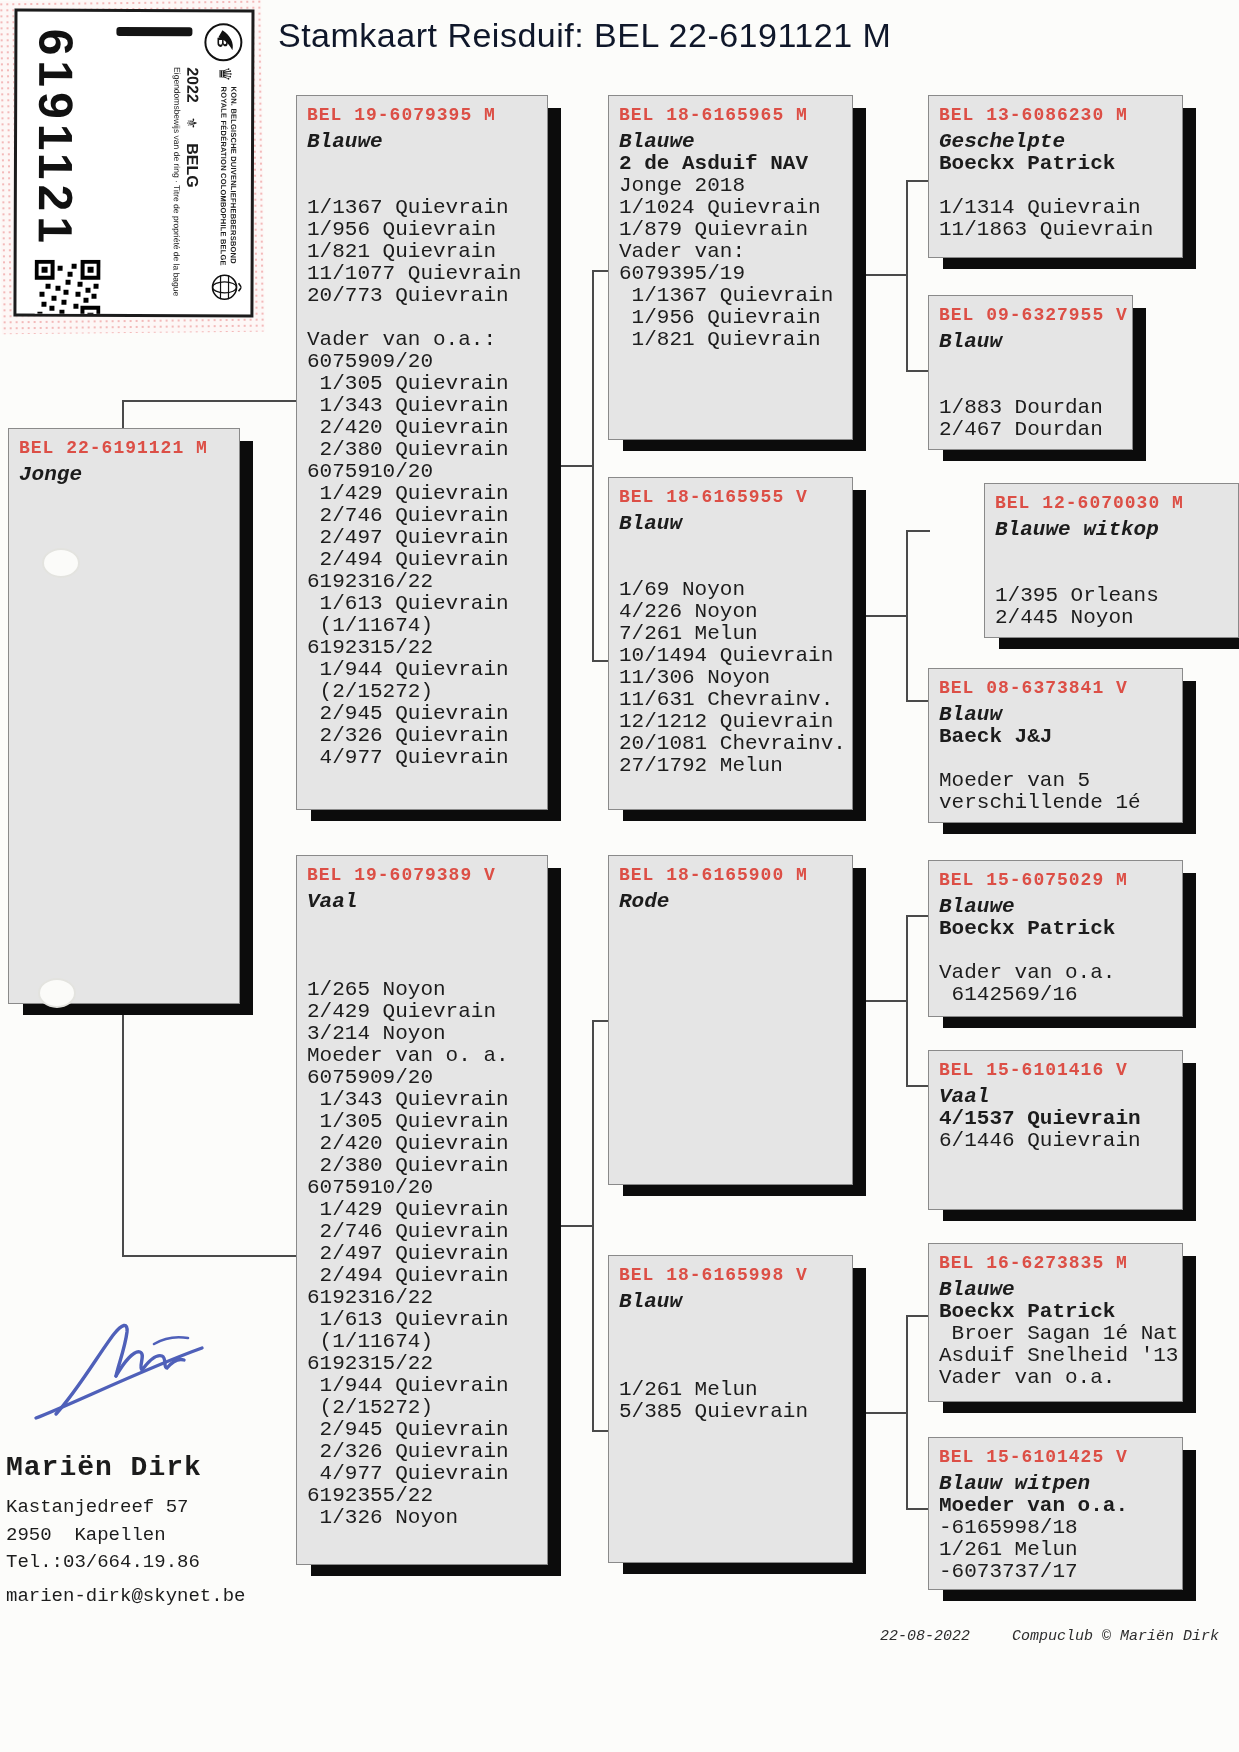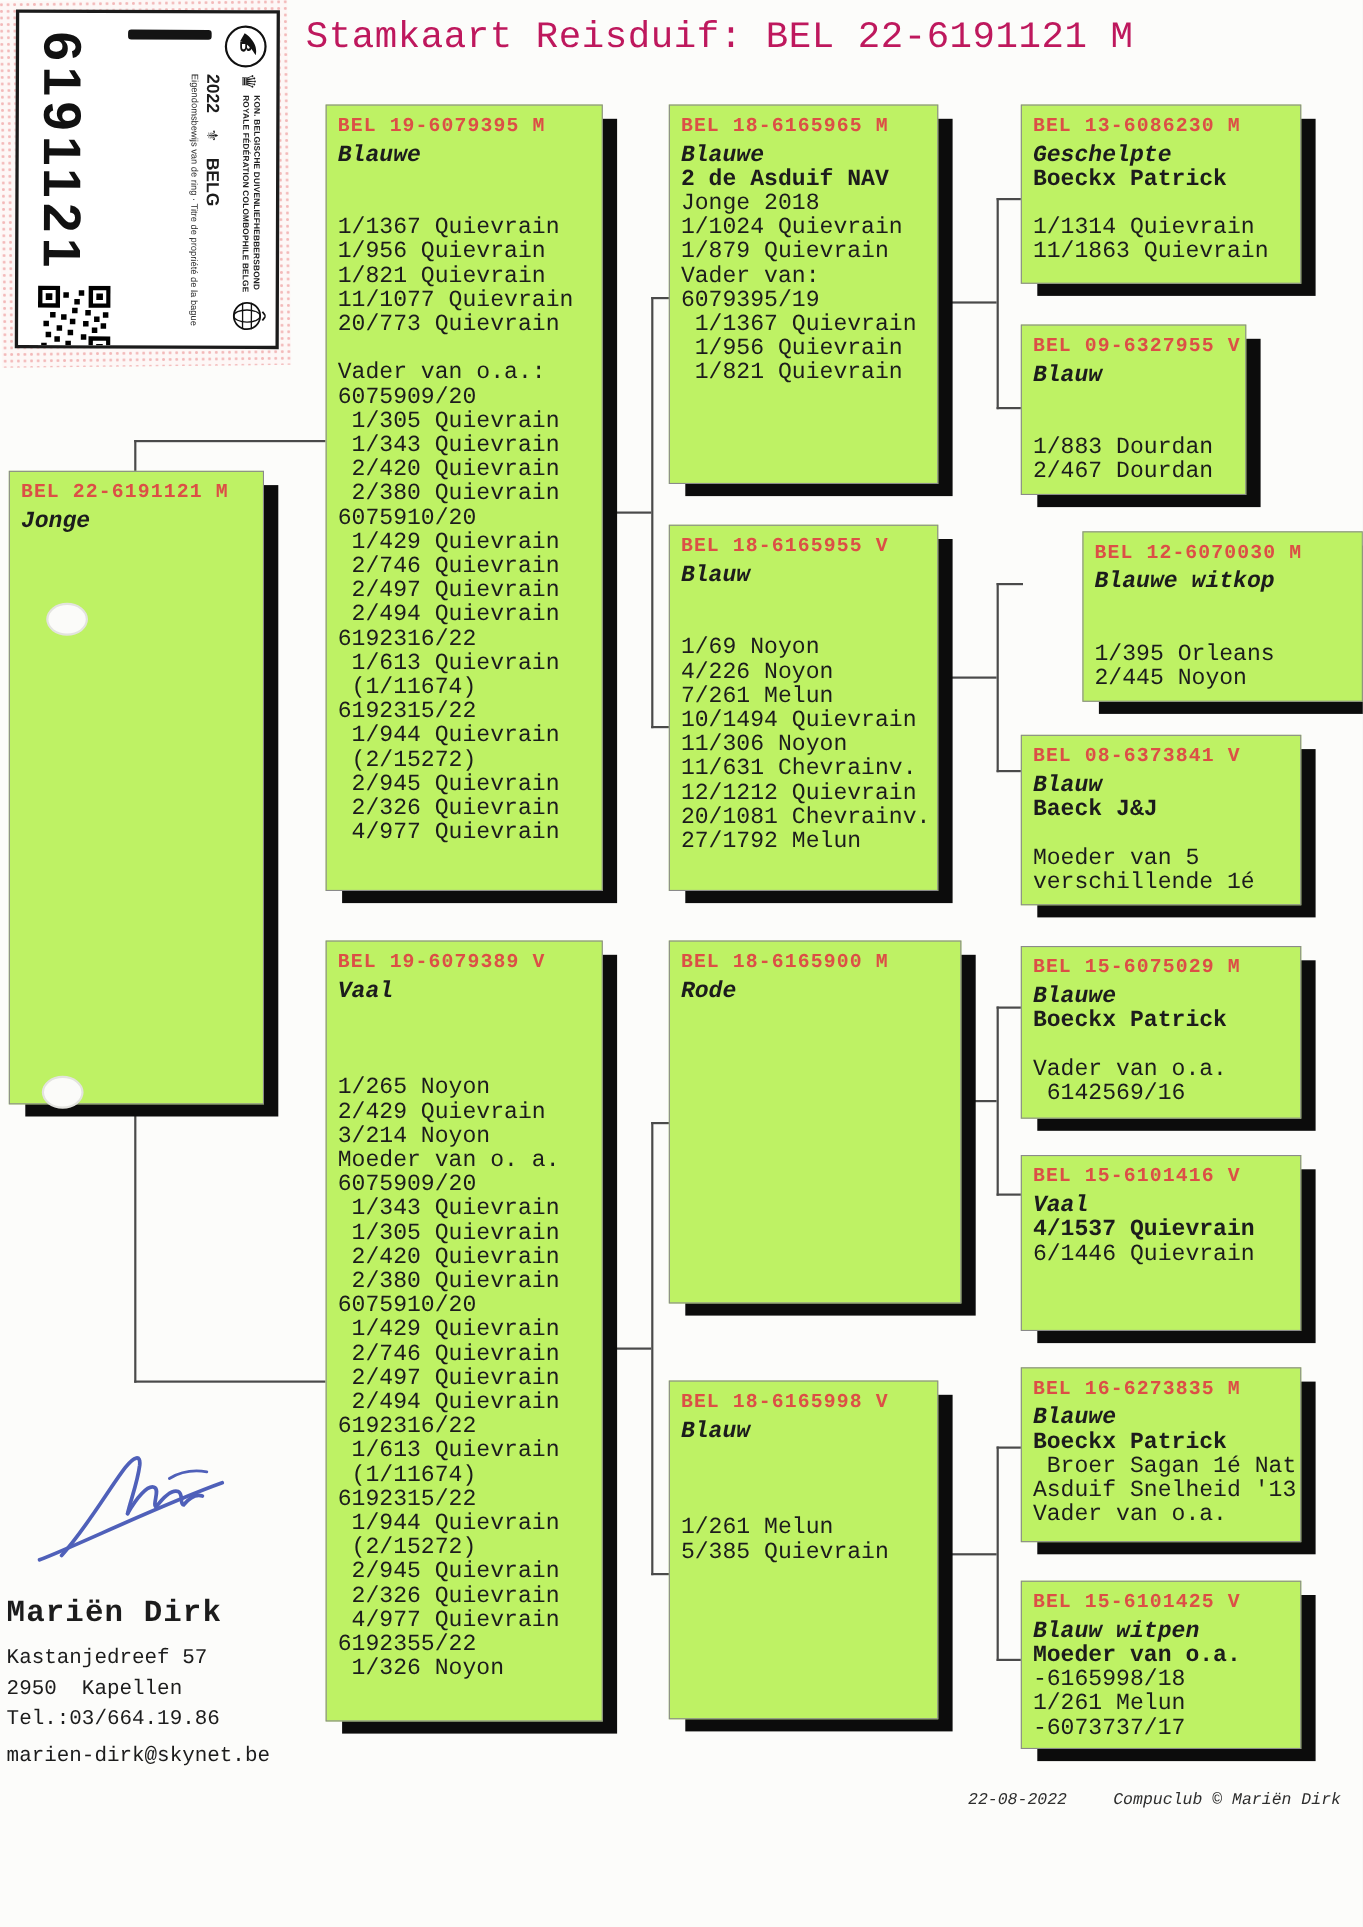--- a/index.html
+++ b/index.html
@@ -1,38 +1,38 @@
 <!DOCTYPE html>
 <html style="--accent: #dc4f46;"><head>
 <meta charset="utf-8">
 <style>
   html,body{margin:0;padding:0;background:#e8e8e6;}
   .page{position:relative;width:1239px;height:1752px;background:#fcfcfa;overflow:hidden;
         font-family:"Liberation Mono","DejaVu Sans Mono",monospace;color:#1c1c1c;}
 
   
-  .title{position:absolute;left:278px;top:16px;font-family:Liberation Mono, monospace;
-         font-size:34px;color:#be185d;letter-spacing:.5px;}
-
-  
-  .pbox{position:absolute;background:#bef264;border:1px solid #8a8a8a;
+  .title{position:absolute;left:278px;top:16px;font-family:Liberation Sans, sans-serif;
+         font-size:34px;color:#0f172a;letter-spacing:.5px;}
+
+  
+  .pbox{position:absolute;background:#e5e5e5;border:1px solid #8a8a8a;
         box-shadow:14px 12px 0 -1px #0c0c0c;z-index:2;box-sizing:border-box;}
   .pring{padding:9px 10px 2px;font-size:18px;font-weight:bold;color:var(--accent,#dc4f46);
          letter-spacing:1px;white-space:pre;}
   .pbody{margin-top:4px;padding:0 10px;font-size:21px;}
   .pline{height:22px;line-height:22px;white-space:pre;}
   .pline.b{font-weight:bold;}
   .pline.i{font-style:italic;}
 
   .pos-subject{left:8px;top:428px;width:232px;height:576px}
   .pos-father{left:296px;top:95px;width:252px;height:715px}
   .pos-mother{left:296px;top:855px;width:252px;height:710px}
   .pos-pgf{left:608px;top:95px;width:245px;height:345px}
   .pos-pgm{left:608px;top:477px;width:245px;height:333px}
-  .pos-mgf{left:608px;top:855px;width:266px;height:330px}
+  .pos-mgf{left:608px;top:855px;width:245px;height:330px}
   .pos-mgm{left:608px;top:1255px;width:245px;height:308px}
   .pos-g1{left:928px;top:95px;width:255px;height:163px}
   .pos-g2{left:928px;top:295px;width:205px;height:155px}
   .pos-g3{left:984px;top:483px;width:255px;height:155px}
   .pos-g4{left:928px;top:668px;width:255px;height:155px}
   .pos-g5{left:928px;top:860px;width:255px;height:157px}
   .pos-g6{left:928px;top:1050px;width:255px;height:160px}
   .pos-g7{left:928px;top:1243px;width:255px;height:159px}
   .pos-g8{left:928px;top:1437px;width:255px;height:153px}
 

